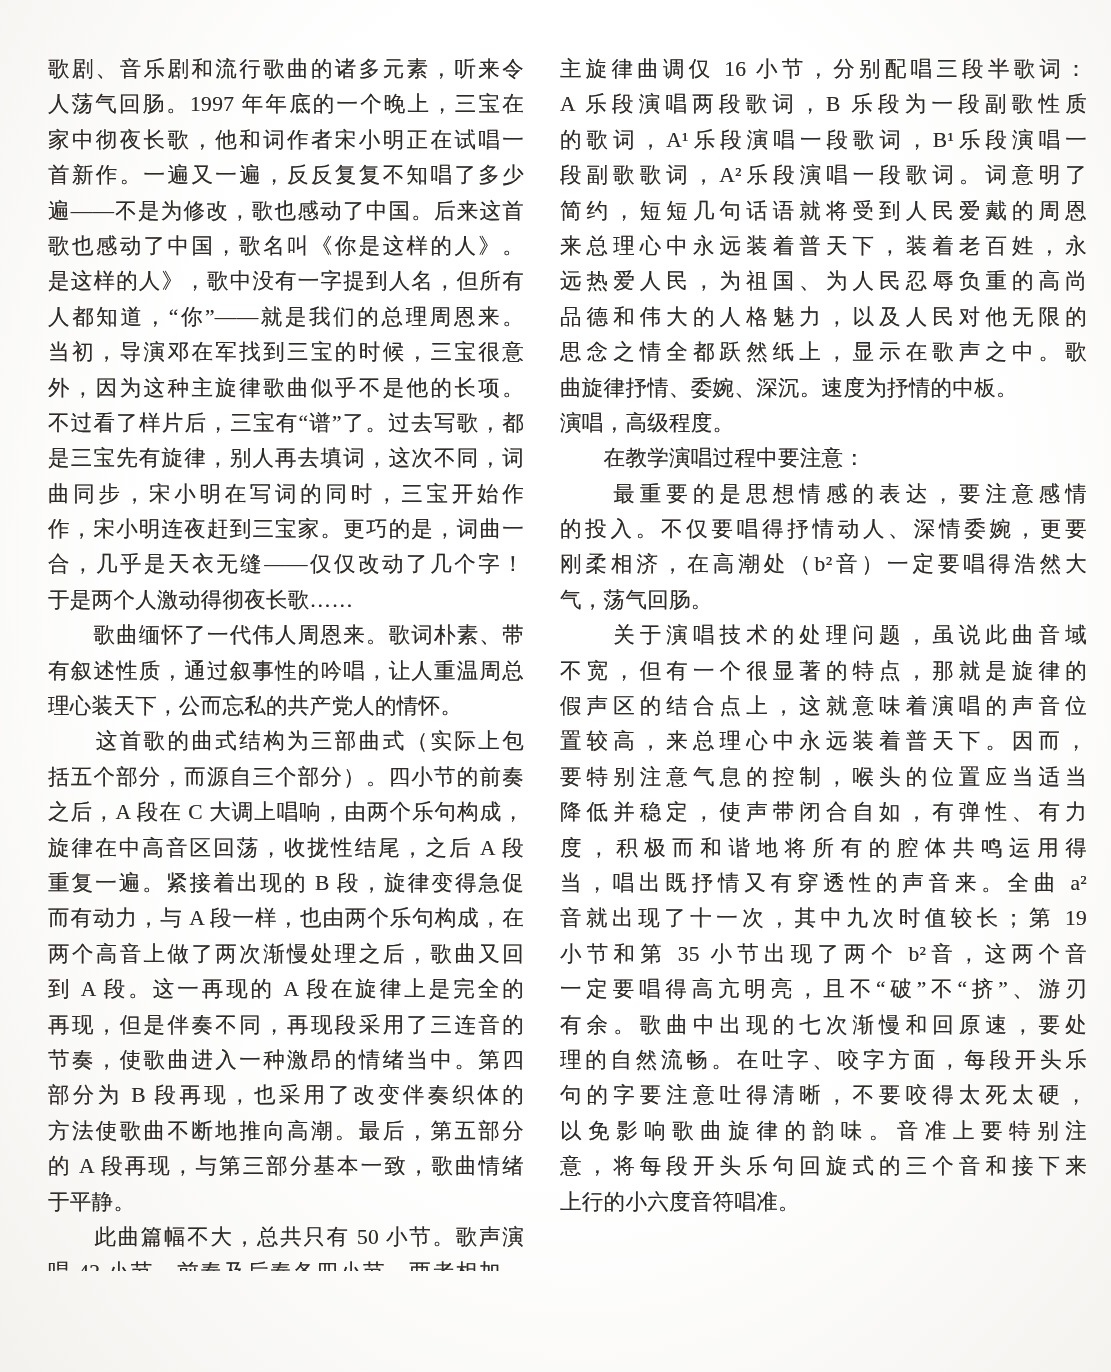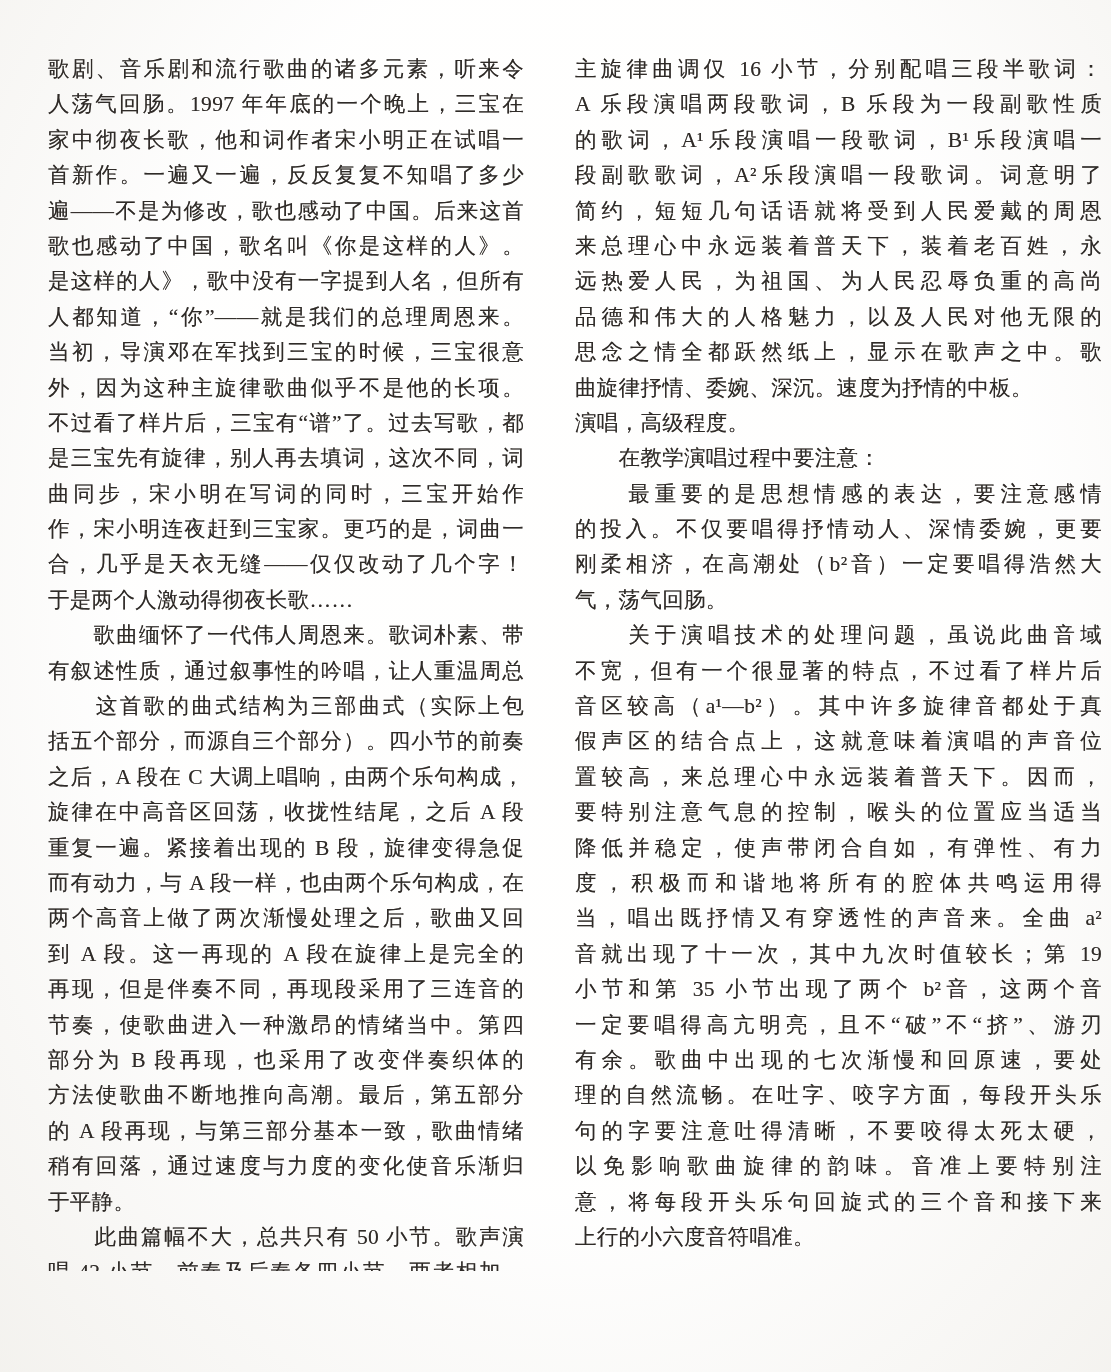--- a/index.html
+++ b/index.html
@@ -20,21 +20,21 @@
     inset: 0;
     color: var(--text-color, #2f2b28);
     
     background: radial-gradient(ellipse at 52% 42%, rgba(255,255,255,0.9) 55%, rgba(236,234,229,0.55) 100%);
   }
   .col {
     position: absolute;
     top: 52px;
   }
   .col-left  { left: 48px;  width: 476px; }
-  .col-right { left: 575px; width: 527px; font-family: Liberation Serif, serif; }
+  .col-right { left: 560px; width: 527px; font-family: Liberation Serif, serif; }
   .line {
     height: 35.4px;
     line-height: 35.4px;
     font-size: 21.5px;
     letter-spacing: 0.3px;
     text-align: justify;
     text-align-last: justify;
     overflow: hidden;
     white-space: normal;
     
@@ -63,34 +63,34 @@
       <div class="line">当初，导演邓在军找到三宝的时候，三宝很意</div>
       <div class="line">外，因为这种主旋律歌曲似乎不是他的长项。</div>
       <div class="line">不过看了样片后，三宝有“谱”了。过去写歌，都</div>
       <div class="line">是三宝先有旋律，别人再去填词，这次不同，词</div>
       <div class="line">曲同步，宋小明在写词的同时，三宝开始作</div>
       <div class="line">作，宋小明连夜赶到三宝家。更巧的是，词曲一</div>
       <div class="line">合，几乎是天衣无缝——仅仅改动了几个字！</div>
       <div class="line end">于是两个人激动得彻夜长歌……</div>
       <div class="line">　　歌曲缅怀了一代伟人周恩来。歌词朴素、带</div>
       <div class="line">有叙述性质，通过叙事性的吟唱，让人重温周总</div>
+      <div class="line end">理心装天下，公而忘私的共产党人的情怀。</div>
       <div class="line">　　这首歌的曲式结构为三部曲式（实际上包</div>
       <div class="line">括五个部分，而源自三个部分）。四小节的前奏</div>
       <div class="line">之后，A 段在 C 大调上唱响，由两个乐句构成，</div>
       <div class="line">旋律在中高音区回荡，收拢性结尾，之后 A 段</div>
       <div class="line">重复一遍。紧接着出现的 B 段，旋律变得急促</div>
       <div class="line">而有动力，与 A 段一样，也由两个乐句构成，在</div>
       <div class="line">两个高音上做了两次渐慢处理之后，歌曲又回</div>
       <div class="line">到 A 段。这一再现的 A 段在旋律上是完全的</div>
       <div class="line">再现，但是伴奏不同，再现段采用了三连音的</div>
       <div class="line">节奏，使歌曲进入一种激昂的情绪当中。第四</div>
       <div class="line">部分为 B 段再现，也采用了改变伴奏织体的</div>
       <div class="line">方法使歌曲不断地推向高潮。最后，第五部分</div>
       <div class="line">的 A 段再现，与第三部分基本一致，歌曲情绪</div>
-      <div class="line">稍有回落，通过速度与力度的变化使音乐渐归</div>
       <div class="line end">于平静。</div>
       <div class="line">　　此曲篇幅不大，总共只有 50 小节。歌声演</div>
       <div class="line clipped">唱 42 小节，前奏及后奏各四小节，两者相加，</div>
     </div>
   <div class="col col-right">
       <div class="line">主旋律曲调仅 16 小节，分别配唱三段半歌词：</div>
       <div class="line">A 乐段演唱两段歌词，B 乐段为一段副歌性质</div>
       <div class="line">的歌词，A¹乐段演唱一段歌词，B¹乐段演唱一</div>
       <div class="line">段副歌歌词，A²乐段演唱一段歌词。词意明了</div>
       <div class="line">简约，短短几句话语就将受到人民爱戴的周恩</div>
@@ -99,22 +99,21 @@
       <div class="line">品德和伟大的人格魅力，以及人民对他无限的</div>
       <div class="line">思念之情全都跃然纸上，显示在歌声之中。歌</div>
       <div class="line end">曲旋律抒情、委婉、深沉。速度为抒情的中板。</div>
       <div class="line end">演唱，高级程度。</div>
       <div class="line end">　　在教学演唱过程中要注意：</div>
       <div class="line">　　最重要的是思想情感的表达，要注意感情</div>
       <div class="line">的投入。不仅要唱得抒情动人、深情委婉，更要</div>
       <div class="line">刚柔相济，在高潮处（b²音）一定要唱得浩然大</div>
       <div class="line end">气，荡气回肠。</div>
       <div class="line">　　关于演唱技术的处理问题，虽说此曲音域</div>
-      <div class="line">不宽，但有一个很显著的特点，不过看了样片后</div>
-      <div class="line">音区较高（a¹—b²）。其中许多旋律音都处于真</div>
+      <div class="line">不宽，但有一个很显著的特点，那就是旋律的</div>
       <div class="line">假声区的结合点上，这就意味着演唱的声音位</div>
       <div class="line">置较高，来总理心中永远装着普天下。因而，</div>
       <div class="line">要特别注意气息的控制，喉头的位置应当适当</div>
       <div class="line">降低并稳定，使声带闭合自如，有弹性、有力</div>
       <div class="line">度，积极而和谐地将所有的腔体共鸣运用得</div>
       <div class="line">当，唱出既抒情又有穿透性的声音来。全曲 a²</div>
       <div class="line">音就出现了十一次，其中九次时值较长；第 19</div>
       <div class="line">小节和第 35 小节出现了两个 b²音，这两个音</div>
       <div class="line">一定要唱得高亢明亮，且不“破”不“挤”、游刃</div>
       <div class="line">有余。歌曲中出现的七次渐慢和回原速，要处</div>

